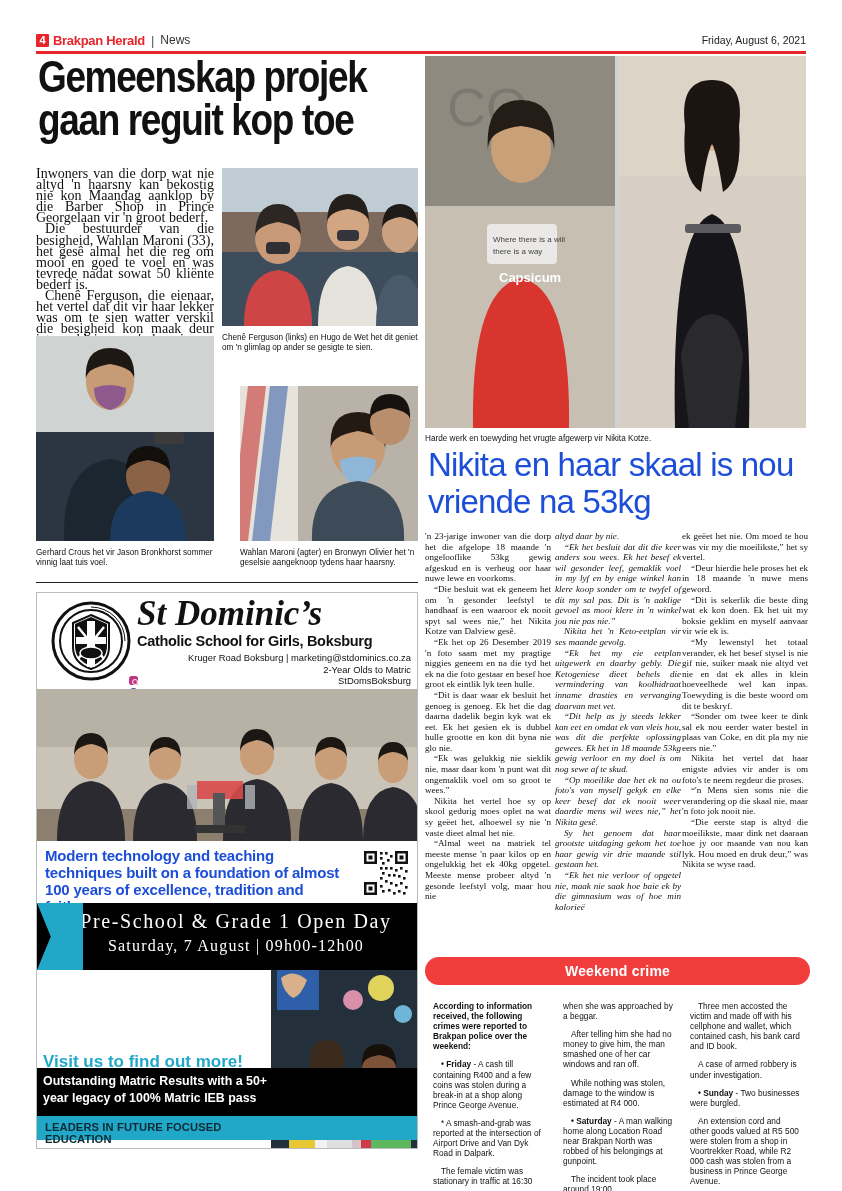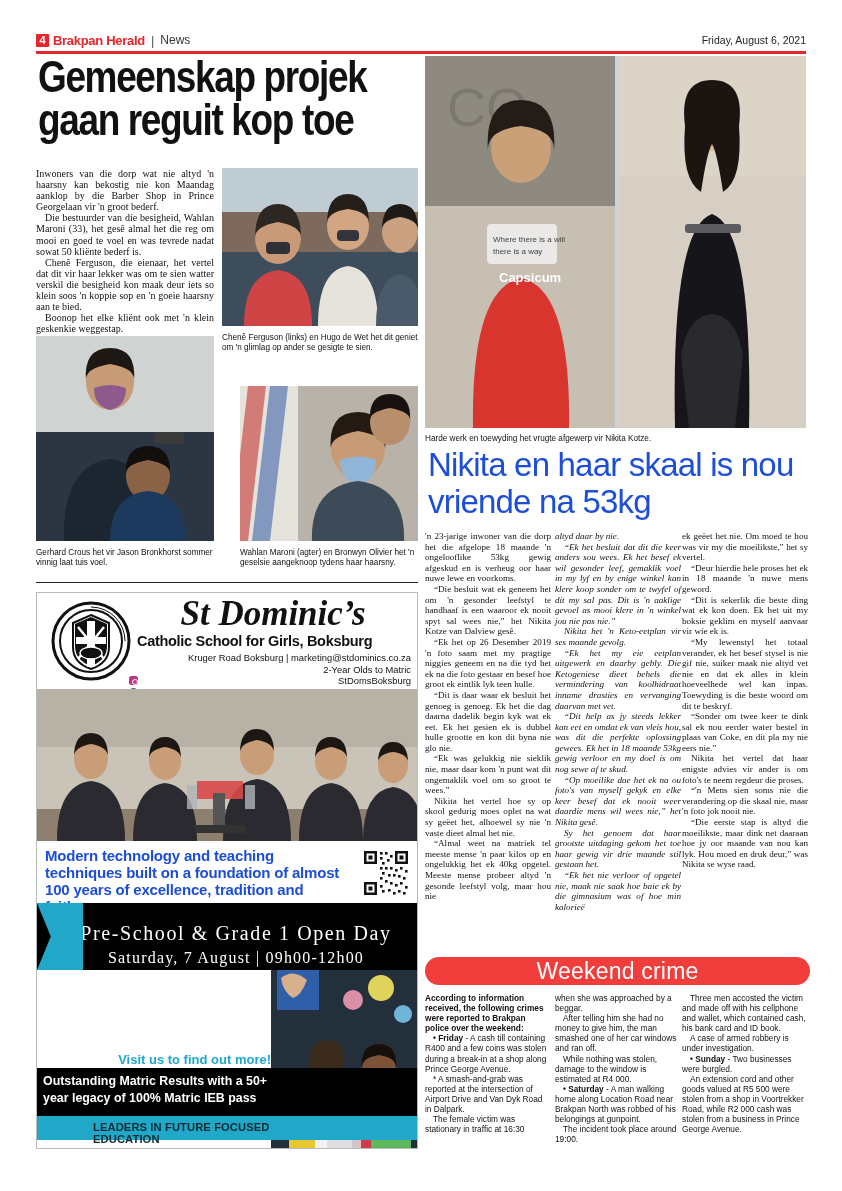--- a/index.html
+++ b/index.html
@@ -39,21 +39,21 @@
     font-family:"Liberation Sans", sans-serif;
     font-weight:bold; font-size:44px; line-height:0.97;
     letter-spacing:-1.6px; transform:scaleX(0.84); transform-origin:left top;
     color:#111;
   }
 
   
   .art1-col {
     position:absolute; left:36px; top:168px; width:178px;
     font-family:"Liberation Serif", serif;
-    font-size:10px; line-height:11.1px; text-align:justify; color:#111;
+    font-size:14px; line-height:11.1px; text-align:justify; color:#111;
   }
   .art1-col p { margin:0; text-indent:9px; }
   .art1-col p.first { text-indent:0; }
 
   
   .photo { position:absolute; overflow:hidden; background:#cfd3d6; }
   .cap {
     position:absolute; font-family:"Liberation Sans", sans-serif;
     font-size:8.2px; line-height:10px; color:#111;
   }
@@ -92,47 +92,47 @@
   .a2c2 { left:555px;font-style:italic; }
   .a2c3 { left:682px; }
 
   
   .crime-banner {
     position:absolute; left:425px; top:957px; width:385px; height:28px;
     background:#f23d3d; border-radius:14px;
     display:flex; align-items:center; justify-content:center;
   }
   .crime-banner span {
-    color:#fff; font-weight:normal; font-size:23px; letter-spacing:0.2px;
+    color:#fff; font-weight:bold; font-size:14px; letter-spacing:0.2px;
   }
   .crime-col {
     position:absolute; top:993px; width:126px;
     font-family:"Liberation Sans", sans-serif;
     font-size:8.3px; line-height:10.1px; text-align:left; color:#111;
   }
-  .crime-col p { margin:0; text-indent:8px; }
+  .crime-col p { margin:8px; text-indent:8px; }
   .crime-col p.first { text-indent:0; font-weight:bold; }
   .crime-col b { font-weight:bold; }
   .cc1 { left:425px; }
   .cc2 { left:555px; }
   .cc3 { left:682px; }
 
   
   .ad {
     position:absolute; left:36px; top:592px; width:382px; height:557px;
     background:#ffffff; border:1px solid #b9bcbf; overflow:hidden;
   }
   .ad-head { position:relative; height:96px; background:#fff; }
   .crest {
     position:absolute; left:14px; top:8px; width:80px; height:80px;
   }
   .ad-name {
     position:absolute; left:100px; top:2px; width:272px;
     font-family:"Liberation Serif", serif; font-style:italic; font-weight:bold;
-    font-size:35px; line-height:38px; color:#111; text-align:center;
+    font-size:35px; line-height:38px; color:#111; text-align:left;
   }
   .ad-sub {
     position:absolute; left:100px; top:40px; width:272px;
     font-family:"Liberation Sans", sans-serif; font-weight:bold;
     font-size:14.5px; line-height:17px; color:#111; letter-spacing:-0.3px;
   }
   .ad-contact {
     position:absolute; left:92px; top:59px; width:282px;
     font-family:"Liberation Sans", sans-serif; font-size:9.4px;
     line-height:11.6px; color:#111; text-align:right;
@@ -154,21 +154,21 @@
   .ad-photo1 { position:relative; height:152px; overflow:hidden; background:#b9c6cf; }
   .ad-tech {
     position:relative; background:#fff; padding:6px 8px 4px 8px; height:62px;
   }
   .ad-tech-text {
     font-family:"Liberation Sans", sans-serif; font-weight:bold;
     font-size:15px; line-height:17px; color:#1d4ed8; width:296px; letter-spacing:-0.2px;
   }
   .qr { position:absolute; right:7px; top:8px; width:48px; height:48px; }
   .ad-openday {
-    position:relative; background:#000; height:67px; padding-top:16px;
+    position:relative; background:#000; height:67px; padding-top:4px;
   }
   .oday-arrow {
     position:absolute; left:0; top:0; width:46px; height:67px; background:#21a8c9;
     clip-path: polygon(0 0, 100% 0, 100% 100%, 0 100%, 30% 50%);
   }
   .oday-l1 {
     font-family:"Liberation Serif", serif; color:#fff; font-size:20px;
     text-align:center; letter-spacing:1.6px; line-height:28px; padding-left:18px;
   }
   .oday-l2 {
@@ -179,41 +179,41 @@
     position:relative; background:#fff; height:98px;
   }
   .commit-text {
     position:absolute; left:6px; top:8px; width:228px;
     font-family:"Liberation Sans", sans-serif; font-weight:bold;
     font-size:12.4px; line-height:16.4px; text-align:center; color:#111;
   }
   .commit-cta {
     position:absolute; left:6px; top:82px; width:228px;
     font-family:"Liberation Sans", sans-serif; font-weight:bold;
-    font-size:13px; text-align:right; color:#21a8c9;
+    font-size:17px; text-align:left; color:#21a8c9;
   }
   .ad-photo2 {
     position:absolute; right:0; top:0; width:146px; height:190px; overflow:hidden;
     background:#2f3b46;
   }
   .ad-matric {
     position:relative; background:#000; height:48px;
   }
   .matric-text {
     position:absolute; left:6px; top:5px; width:228px;
     font-family:"Liberation Sans", sans-serif; font-weight:bold;
     font-size:12.4px; line-height:17px; color:#fff;
   }
   .ad-leaders {
     position:relative; background:#21a8c9; height:24px;
   }
   .leaders-text {
     position:absolute; left:8px; top:5px; width:228px;
     font-family:"Liberation Sans", sans-serif; font-weight:bold;
-    font-size:11.2px; color:#0d2b33; letter-spacing:0.1px;margin-left:48px;
+    font-size:11.2px; color:#0d2b33; letter-spacing:0.1px;
   }
 </style>
 </head>
 <body>
 
 <div class="page">
 
   <div class="masthead">
     <div class="mast-left">
       <span class="page-num">4</span>

